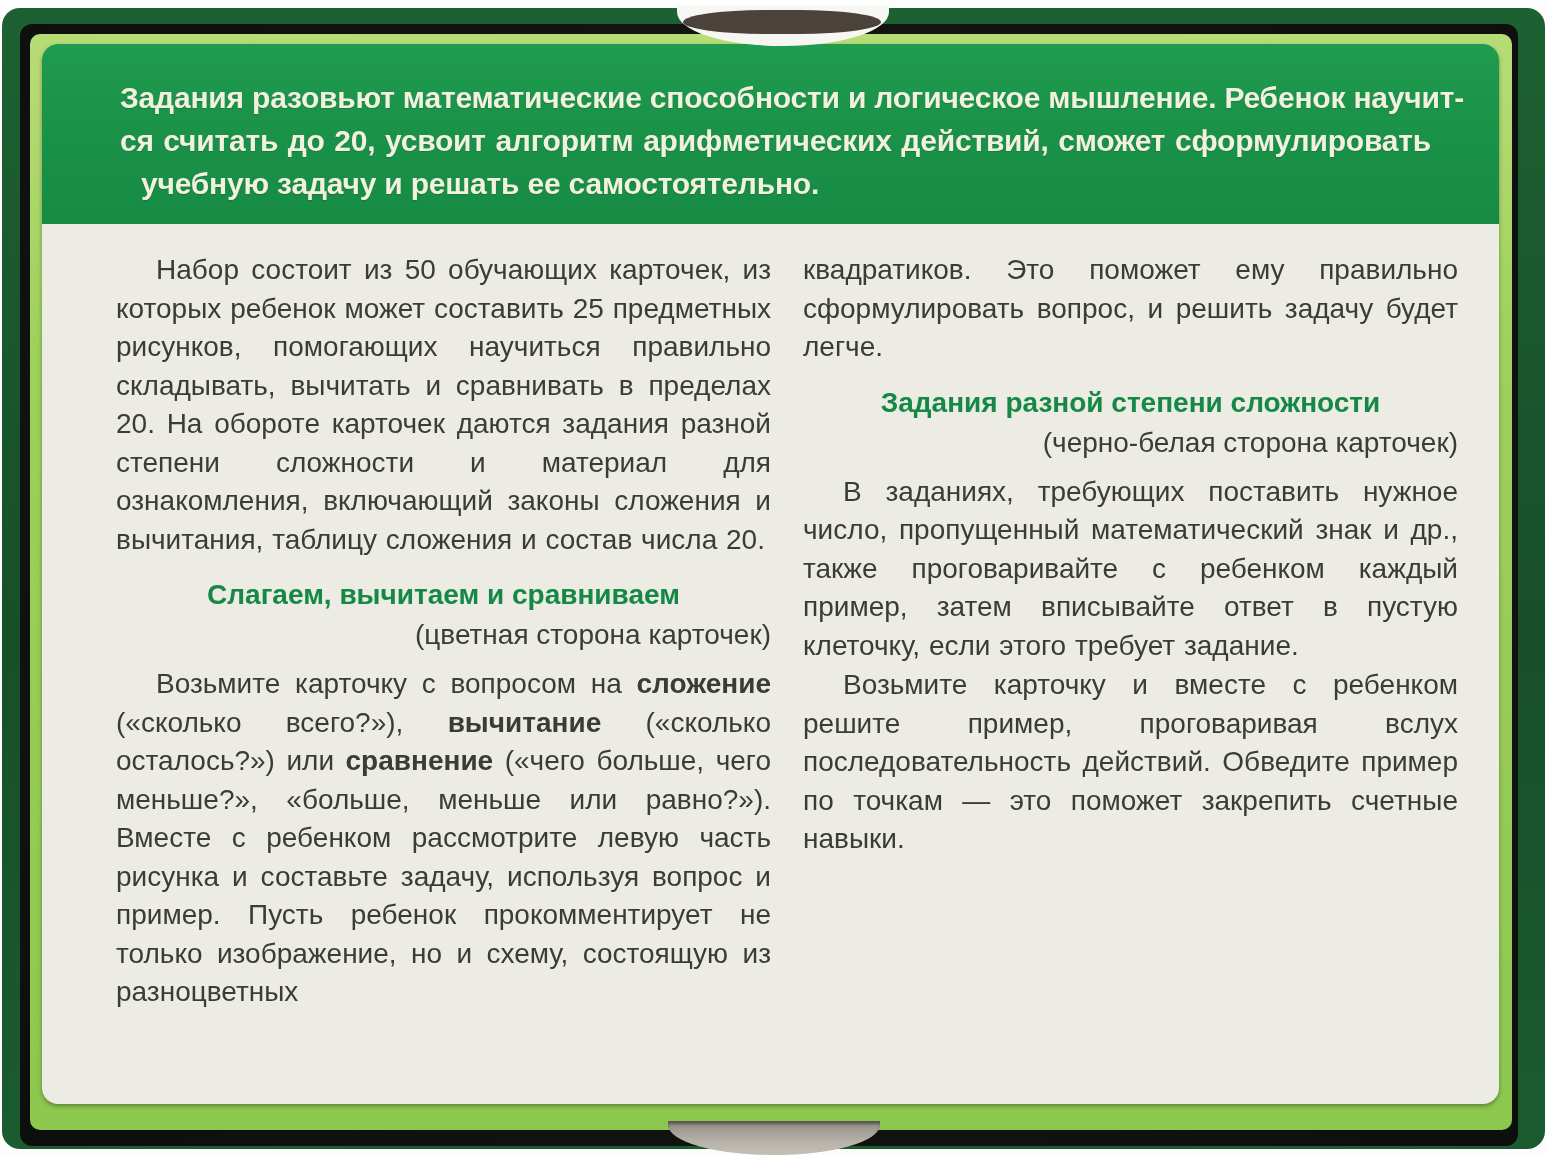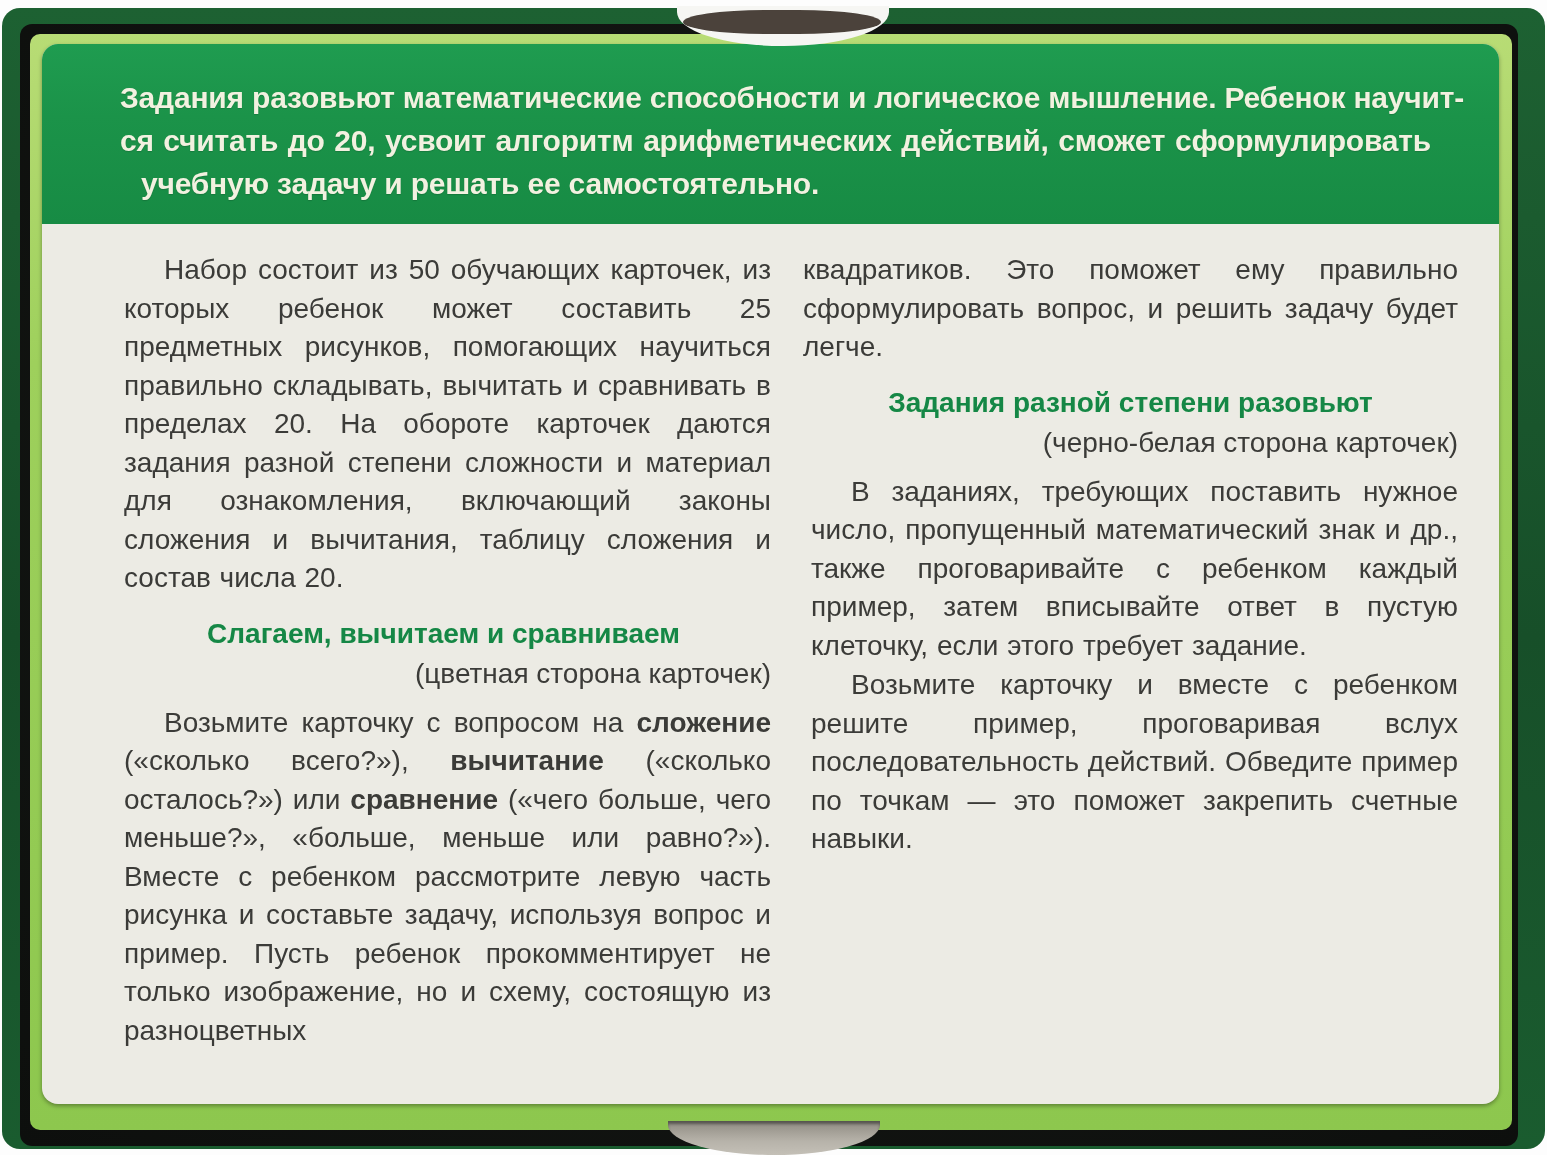--- a/index.html
+++ b/index.html
@@ -38,21 +38,21 @@
   .band-line{color:var(--band-text);font-size:30px;font-weight:bold;
     line-height:43px;letter-spacing:-.2px;white-space:nowrap;
     text-align:justify;text-align-last:justify;
     text-shadow:0 1px 1px rgba(0,0,0,.15);}
   .band-line:last-child{text-align-last:left;margin-left:21px;}
 
   
   .body{display:flex;gap:32px;padding:27px 41px 0 74px;background:var(--body-bg);}
   .col{width:655px;color:var(--text-dark);font-size:28px;line-height:38.5px;}
   .col p{text-align:justify;word-spacing:1px;}
-  .col p.indent{text-indent:40px;margin-left:8px;}
+  .col p.indent{text-indent:40px;}
   .col p + p{margin-top:1px;}
   .col h3{color:var(--heading-green);font-size:28px;font-weight:bold;
     text-align:center;margin-top:16px;line-height:40px;
     text-shadow:0 0 1px rgba(220,245,200,.6);}
   .sub{text-align:right;line-height:40px;margin-bottom:10px;}
   .closing{color:var(--heading-green);font-weight:bold;text-align:right;
     margin-top:14px;padding-right:26px;font-size:28px;line-height:40px;}
   b{font-weight:bold;}
 
   
@@ -83,21 +83,21 @@
     <div class="body">
       <div class="col">
         <p class="indent">Набор состоит из 50 обучающих карточек, из которых ребенок может составить 25 предметных рисунков, помогающих научиться правильно складывать, вычитать и сравнивать в пределах 20. На обороте карточек даются задания разной степени сложности и материал для ознакомления, включающий законы сложения и вычитания, таблицу сложения и состав числа 20.</p>
         <h3>Слагаем, вычитаем и сравниваем</h3>
         <div class="sub">(цветная сторона карточек)</div>
         <p class="indent"><span>Возьмите карточку с вопросом на </span><b>сложение</b><span> («сколько всего?»), </span><b>вычитание</b><span> («сколько осталось?») или </span><b>сравнение</b><span> («чего больше, чего меньше?», «больше, меньше или равно?»). Вместе с ребенком рассмотрите левую часть рисунка и составьте задачу, используя вопрос и пример. Пусть ребенок прокомментирует не только изображение, но и схему, состоящую из разноцветных</span></p>
       </div>
 
       <div class="col">
         <p>квадратиков. Это поможет ему правильно сформулировать вопрос, и решить задачу будет легче.</p>
-        <h3>Задания разной степени разовьют</h3>
+        <h3>Задания разной степени сложности</h3>
         <div class="sub">(черно-белая сторона карточек)</div>
         <p class="indent">В заданиях, требующих поставить нужное число, пропущенный математический знак и др., также проговаривайте с ребенком каждый пример, затем вписывайте ответ в пустую клеточку, если этого требует задание.</p>
         <p class="indent">Возьмите карточку и вместе с ребенком решите пример, проговаривая вслух последовательность действий. Обведите пример по точкам — это поможет закрепить счетные навыки.</p>
       </div>
     </div>
   </div>
 
   <div class="top-notch">
     <div class="crescent"></div>
   </div>

